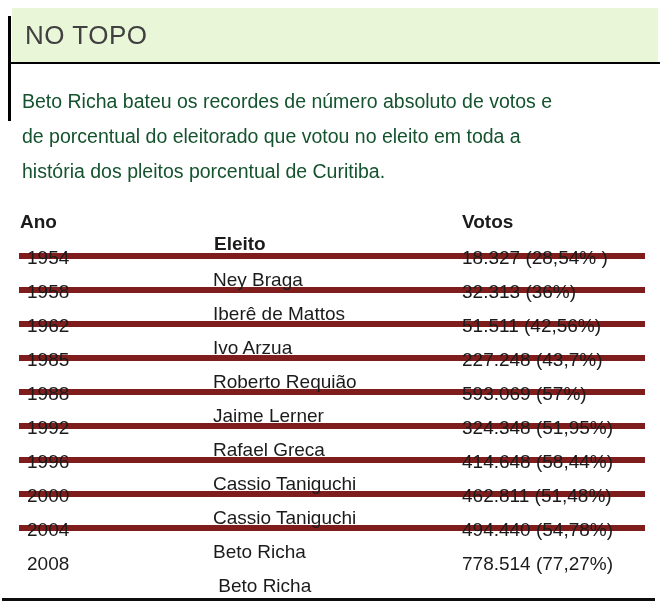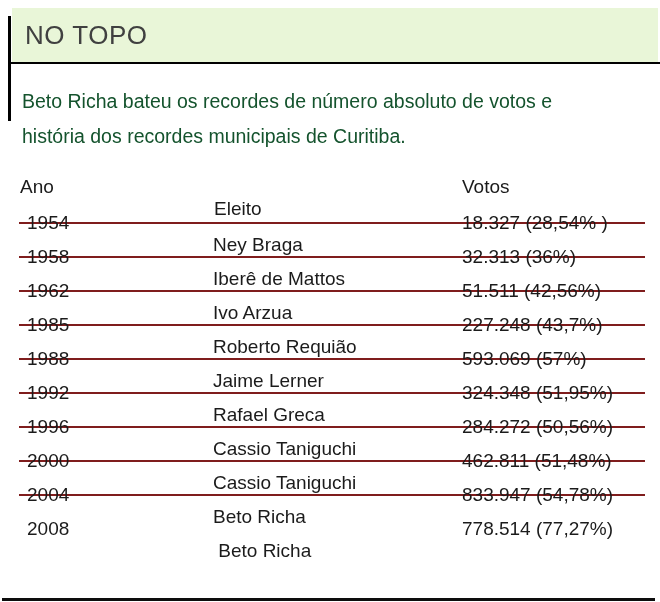--- a/index.html
+++ b/index.html
@@ -22,23 +22,23 @@
 
   .intro {
     margin:20px 14px 0 22px;
     font-size:19.5px; line-height:35px; color:#14532d;
   }
 
   .table { margin:0 15px 0 19px; font-size:19px; }
   .trow {
     display:grid; grid-template-columns:193px 250px 1fr;
     align-items:center; height:34px;
-    border-bottom:2px solid #7f1d1d;
+    border-bottom:6px solid #7f1d1d;
   }
-  .trow.head { height:36px; font-weight:normal; border-bottom:none; }
+  .trow.head { height:36px; font-weight:bold; border-bottom:none; }
   .trow:last-child { border-bottom:none; }
   .cell-ano { padding-left:8px; }
   .head .cell-ano { padding-left:1px; }
   .cell-eleito { white-space:pre; padding-left:1px;margin-top:44px; }
   .head .cell-eleito { padding-left:2px; }
   .cell-votos { white-space:pre; }
 
   .bottom-rule {
     position:absolute; left:2px; top:590px; width:653px; height:3px; background:#0d0d0d;
   }
@@ -51,21 +51,22 @@
   <div class="left-rule"></div>
 
   <div class="header-box" style="background: rgb(233, 246, 216);">
     <span>NO TOPO</span>
   </div>
 
   <div class="header-rule"></div>
 
   <div class="intro">
     <div>Beto Richa bateu os recordes de número absoluto de votos e</div>
-    <div>história dos recordes municipais de Curitiba.</div>
+    <div>de porcentual do eleitorado que votou no eleito em toda a</div>
+    <div>história dos pleitos porcentual de Curitiba.</div>
   </div>
 
   <div class="table">
     <div class="trow head">
       <div class="cell-ano">Ano</div>
       <div class="cell-eleito">Eleito</div>
       <div class="cell-votos">Votos</div>
     </div>
     <div id="rows">
         <div class="trow">
@@ -94,31 +95,31 @@
           <div class="cell-votos">593.069 (57%)</div>
         </div>
         <div class="trow">
           <div class="cell-ano">1992</div>
           <div class="cell-eleito">Rafael Greca</div>
           <div class="cell-votos">324.348 (51,95%)</div>
         </div>
         <div class="trow">
           <div class="cell-ano">1996</div>
           <div class="cell-eleito">Cassio Taniguchi</div>
-          <div class="cell-votos">284.272 (50,56%)</div>
+          <div class="cell-votos">414.648 (58,44%)</div>
         </div>
         <div class="trow">
           <div class="cell-ano">2000</div>
           <div class="cell-eleito">Cassio Taniguchi</div>
           <div class="cell-votos">462.811 (51,48%)</div>
         </div>
         <div class="trow">
           <div class="cell-ano">2004</div>
           <div class="cell-eleito">Beto Richa</div>
-          <div class="cell-votos">833.947 (54,78%)</div>
+          <div class="cell-votos">494.440 (54,78%)</div>
         </div>
         <div class="trow">
           <div class="cell-ano">2008</div>
           <div class="cell-eleito"> Beto Richa</div>
           <div class="cell-votos">778.514 (77,27%)</div>
         </div>
       </div>
   </div>
 
   <div class="bottom-rule"></div>

